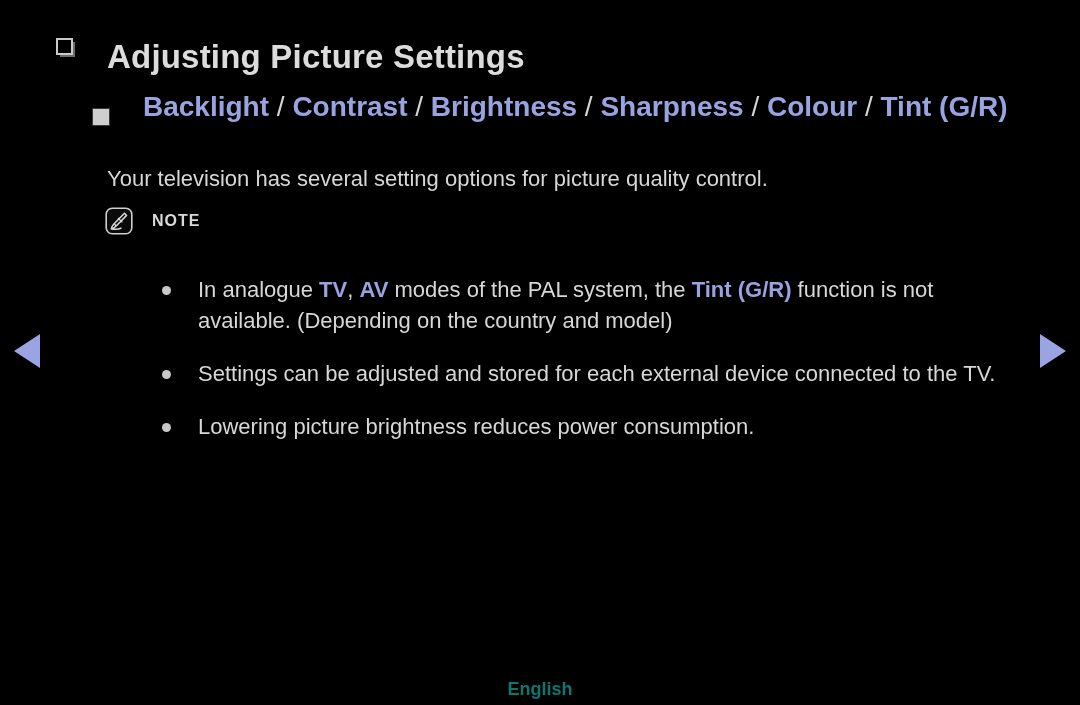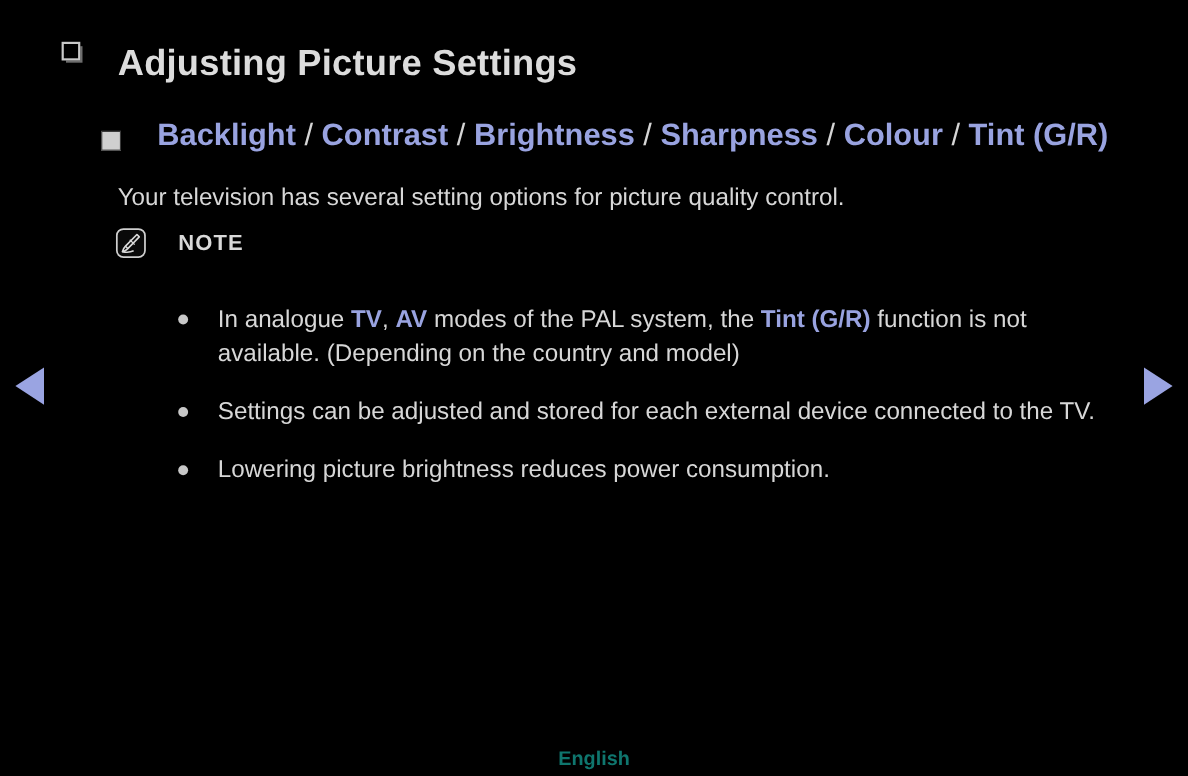--- a/index.html
+++ b/index.html
@@ -40,24 +40,24 @@
     font-weight: bold;
     color: #dcdcdc;
     letter-spacing: 0.2px;
     white-space: nowrap;
   }
 
   
   .section-row {
     position: absolute;
     left: 56px;
-    top: 104px;
+    top: 88px;
     width: 968px;
     display: flex;
-    align-items: center;
+    align-items: flex-end;
     padding-left: 36px;
   }
   .section-bullet {
     width: 18px;
     height: 18px;
     box-sizing: border-box;
     background: #cfcfcf;
     border: 1px solid #3a3a3a;
     margin-top: 10px;
     margin-right: 33px;
@@ -90,25 +90,24 @@
     display: flex;
     align-items: center;
   }
   .note-icon {
     width: 28px;
     height: 28px;
     flex: none;
     margin-right: 19px;
   }
   .note-label {
-    font-size: 20px;
+    font-size: 16px;
     font-weight: bold;
     color: #d9d9d9;
     letter-spacing: 1px;
-    margin-left: 10px;
   }
 
   
   .note-list {
     position: absolute;
     left: 162px;
     top: 252px;
     width: 860px;
   }
   .note-item {

